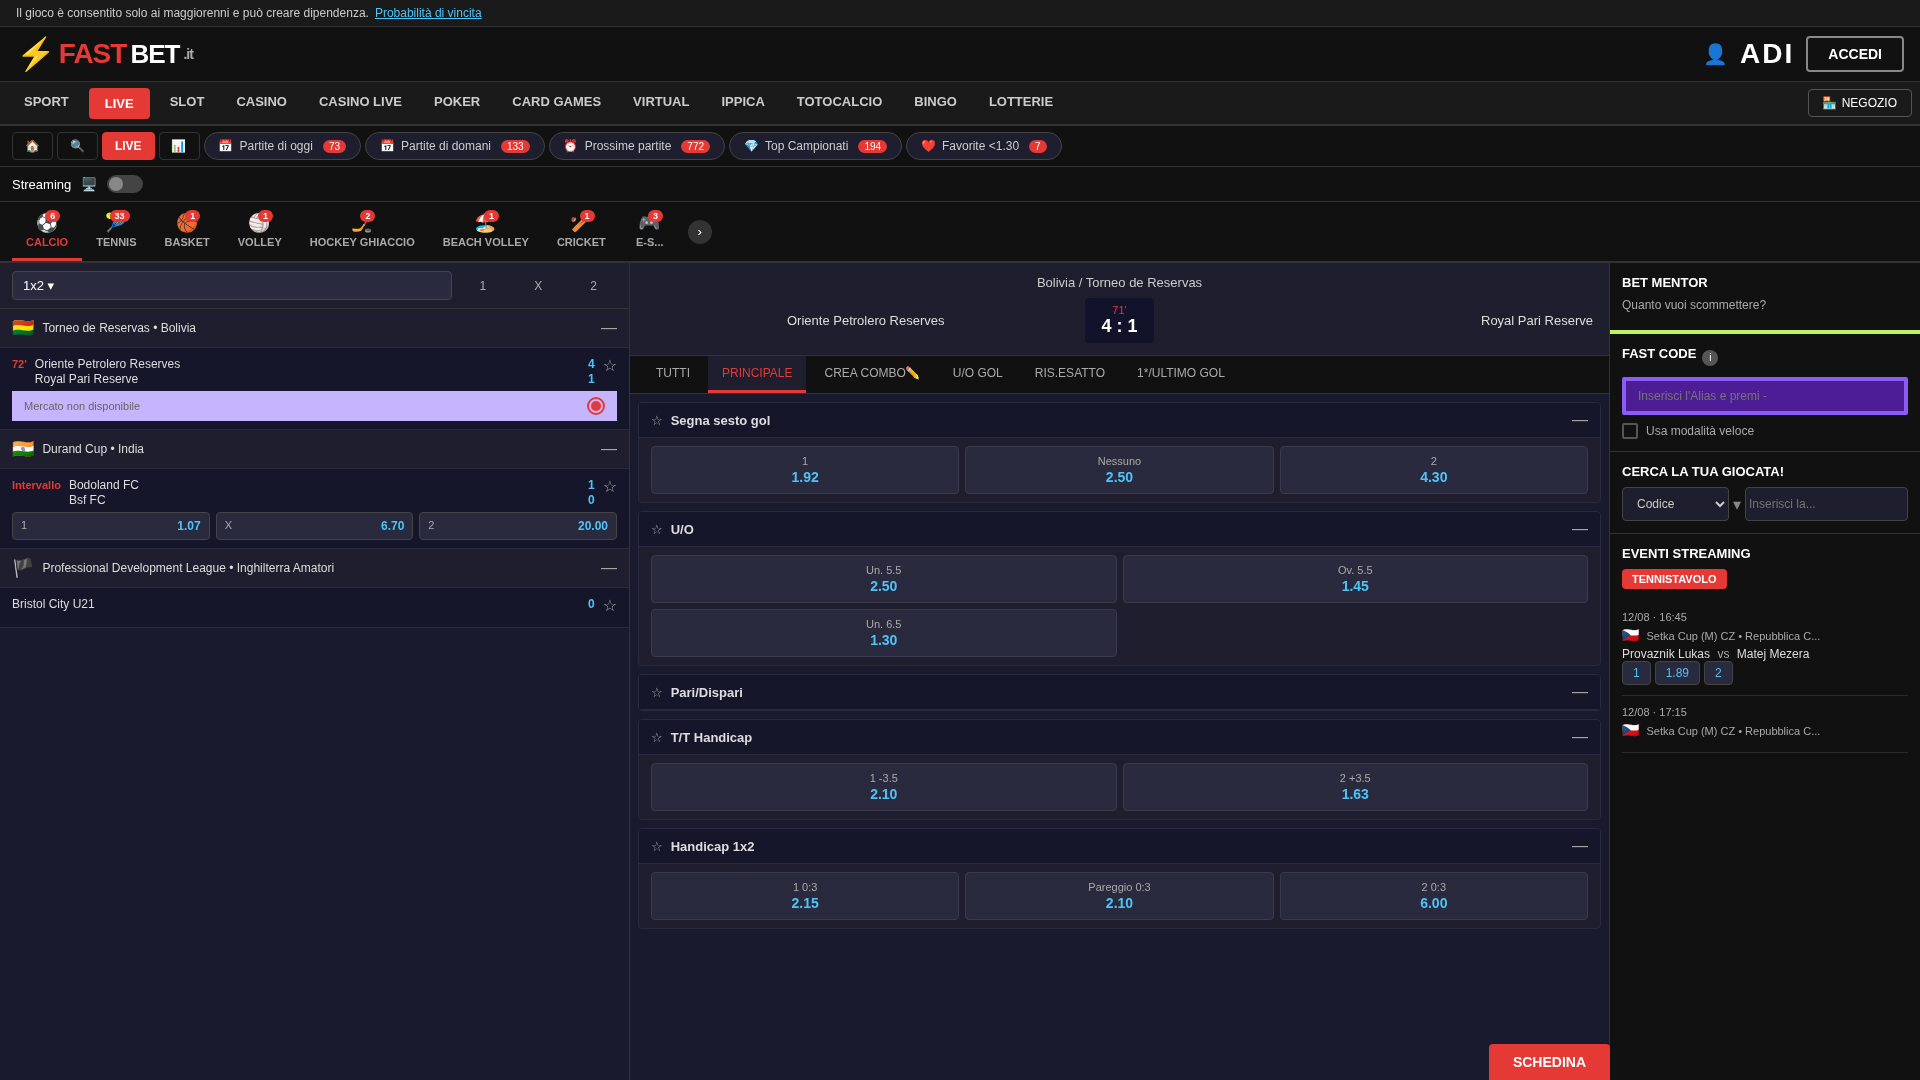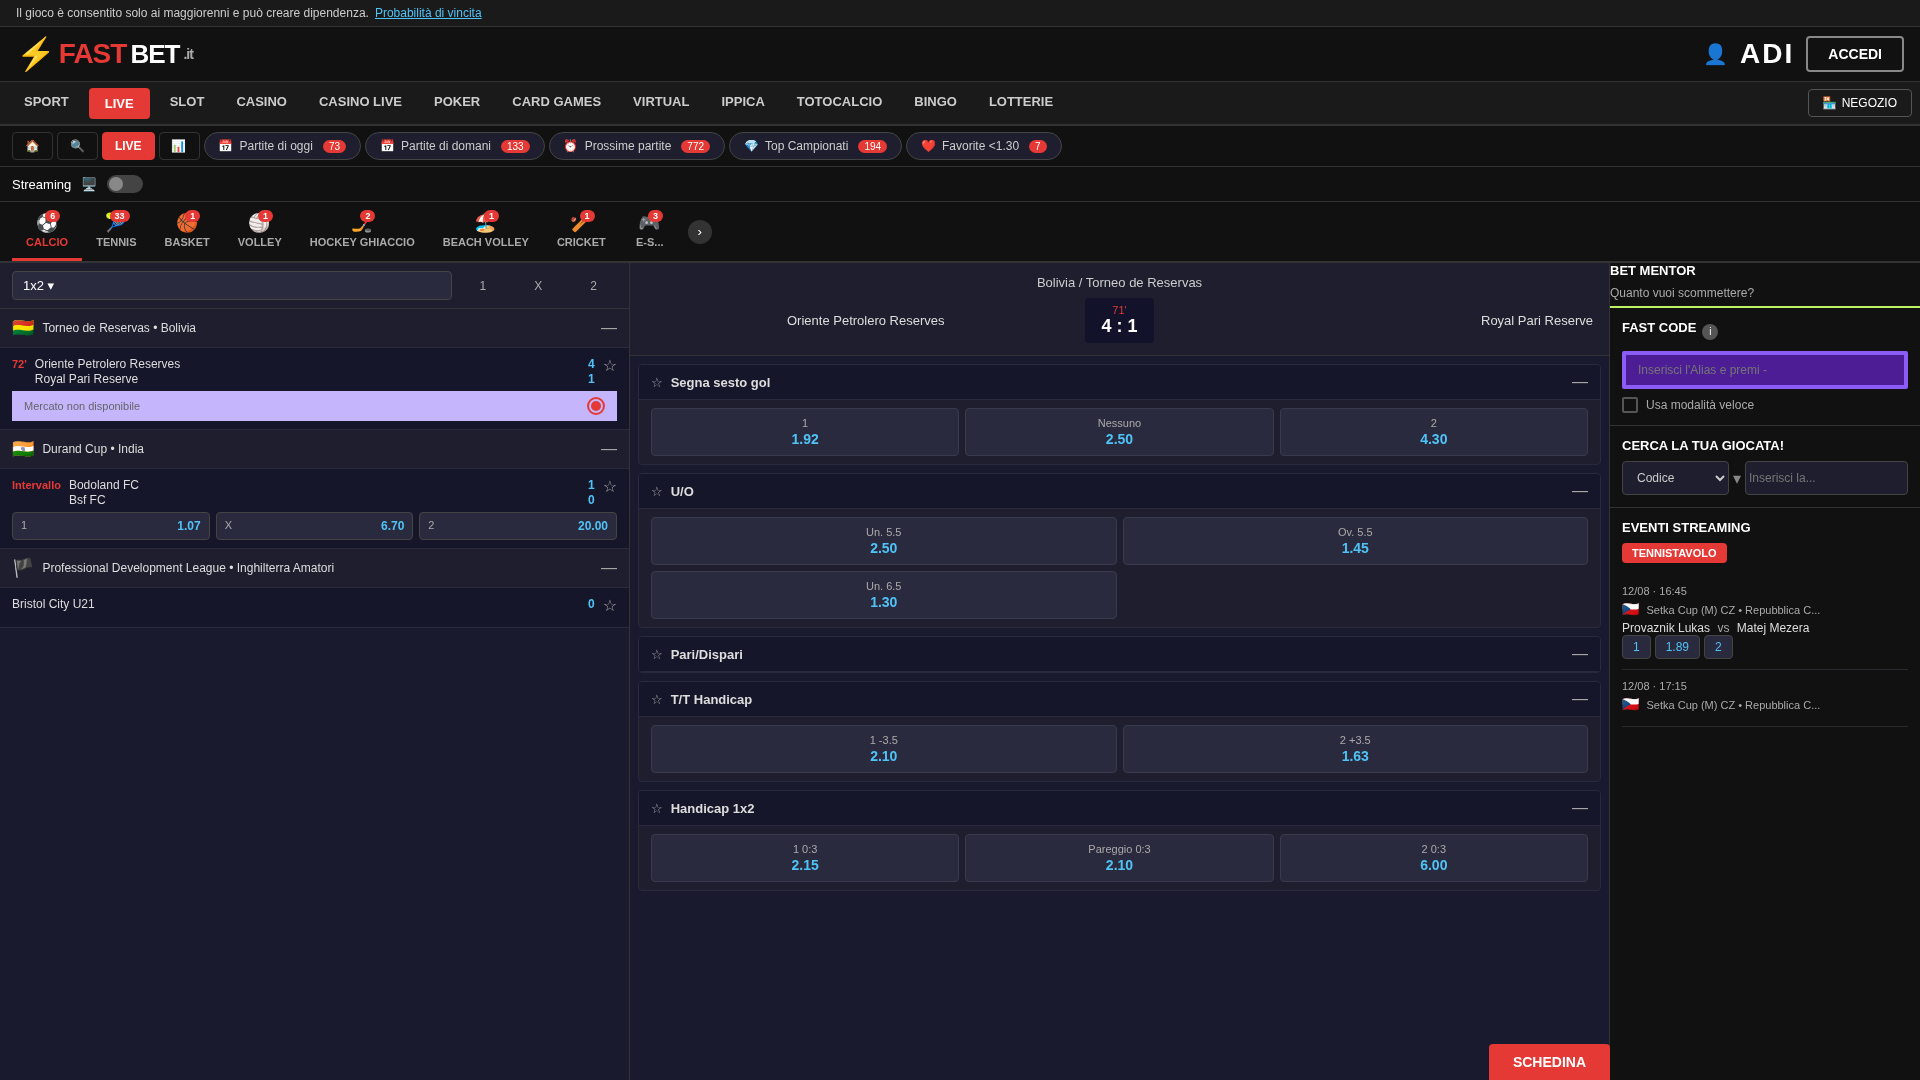--- a/index.html
+++ b/index.html
@@ -379,21 +379,22 @@
 
     
     .right-panel {
       width: 310px;
       background: #111;
       flex-shrink: 0;
       overflow-y: auto;
     }
 
     .bet-mentor {
-      border-bottom: 2px solid #bef264;
+      padding: 12px;
+      border-bottom: 4px solid #bef264;
     }
     .section-title {
       font-size: 13px;
       font-weight: bold;
       color: #fff;
       margin-bottom: 8px;
       text-transform: uppercase;
     }
     .bet-amount-label { color: #aaa; font-size: 12px; margin-bottom: 6px; }
 
@@ -783,20 +784,28 @@
       <div class="detail-teams-row">
         <div class="detail-team">Oriente Petrolero Reserves</div>
         <div class="detail-score-box">
           <div class="detail-time">71'</div>
           <div class="detail-score">4 : 1</div>
         </div>
         <div class="detail-team right">Royal Pari Reserve</div>
       </div>
     </div>
 
+    <div class="bet-tabs">
+      <div class="bet-tab">TUTTI</div>
+      <div class="bet-tab active">PRINCIPALE</div>
+      <div class="bet-tab">CREA COMBO✏️</div>
+      <div class="bet-tab">U/O GOL</div>
+      <div class="bet-tab">RIS.ESATTO</div>
+      <div class="bet-tab">1*/ULTIMO GOL</div>
+    </div>
 
     <div class="bet-markets">
 
       <div class="market-section">
         <div class="market-header">
           <span class="market-fav">☆</span>
           <span class="market-title">Segna sesto gol</span>
           <span class="market-collapse">—</span>
         </div>
         <div class="market-odds-grid">

